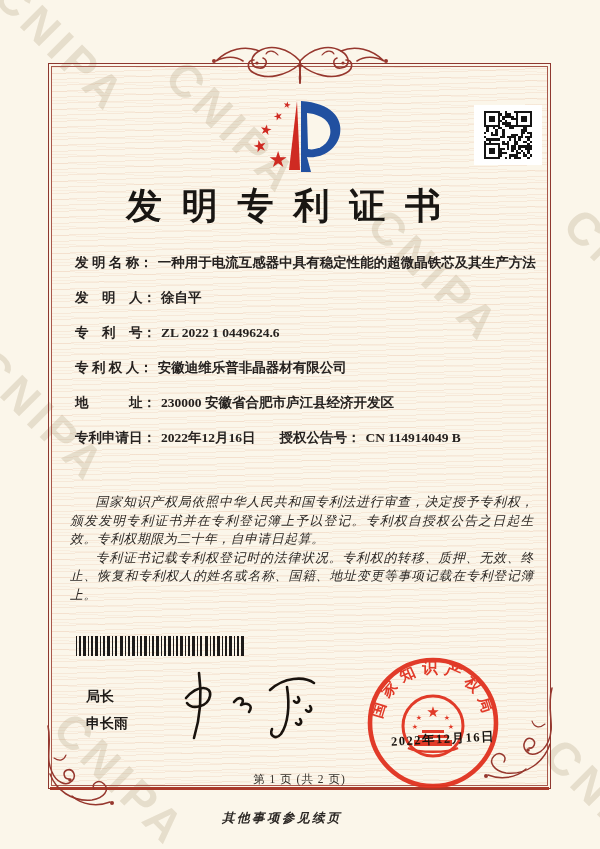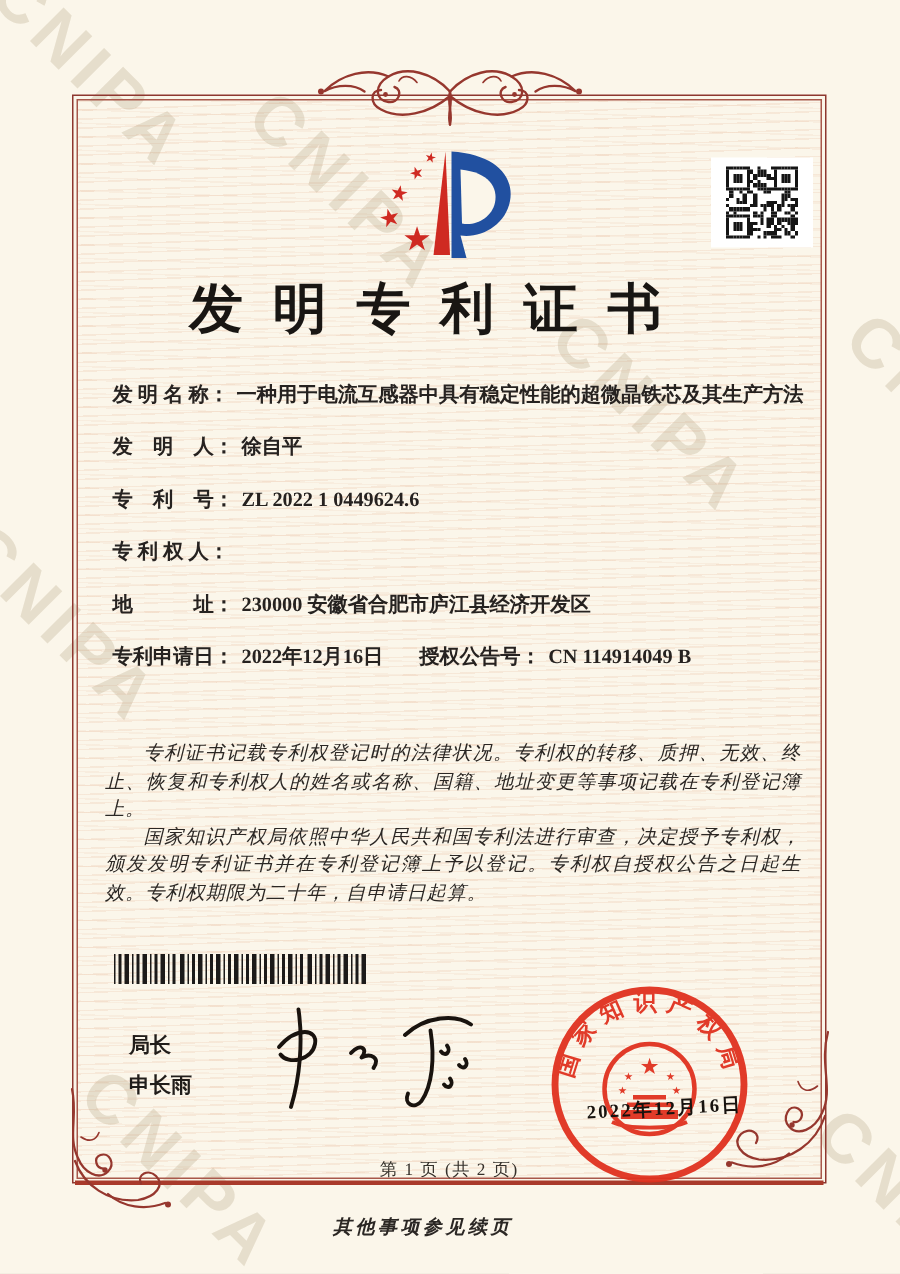--- a/index.html
+++ b/index.html
@@ -626,41 +626,42 @@
     <div class="field-row">
       <span class="field-label">发　明　人：</span>
       <span class="field-value">徐自平</span>
     </div>
     <div class="field-row">
       <span class="field-label">专　利　号：</span>
       <span class="field-value">ZL 2022 1 0449624.6</span>
     </div>
     <div class="field-row">
       <span class="field-label">专 利 权 人：</span>
+      <span class="field-value">安徽迪维乐普非晶器材有限公司</span>
     </div>
     <div class="field-row">
       <span class="field-label">地　　　址：</span>
       <span class="field-value">230000 安徽省合肥市庐江县经济开发区</span>
     </div>
     <div class="field-row grant-row">
       <span class="grant-pair">
         <span class="field-label">专利申请日：</span>
         <span class="field-value">2022年12月16日</span>
       </span>
       <span class="grant-gap"></span>
       <span class="grant-pair">
         <span class="field-label">授权公告号：</span>
         <span class="field-value">CN 114914049 B</span>
       </span>
     </div>
   </div>
 
   <div class="body-text">
+    <p>国家知识产权局依照中华人民共和国专利法进行审查，决定授予专利权，颁发发明专利证书并在专利登记簿上予以登记。专利权自授权公告之日起生效。专利权期限为二十年，自申请日起算。</p>
     <p>专利证书记载专利权登记时的法律状况。专利权的转移、质押、无效、终止、恢复和专利权人的姓名或名称、国籍、地址变更等事项记载在专利登记簿上。</p>
-    <p>国家知识产权局依照中华人民共和国专利法进行审查，决定授予专利权，颁发发明专利证书并在专利登记簿上予以登记。专利权自授权公告之日起生效。专利权期限为二十年，自申请日起算。</p>
   </div>
 
   <div class="barcode" id="barcode-bars">
       <div class="bar" style="width: 1px;"></div>
       <div class="bar" style="width: 2px;"></div>
       <div class="bar" style="width: 3px;"></div>
       <div class="bar" style="width: 1px;"></div>
       <div class="bar" style="width: 2px;"></div>
       <div class="bar" style="width: 3px;"></div>
       <div class="bar" style="width: 1px;"></div>

